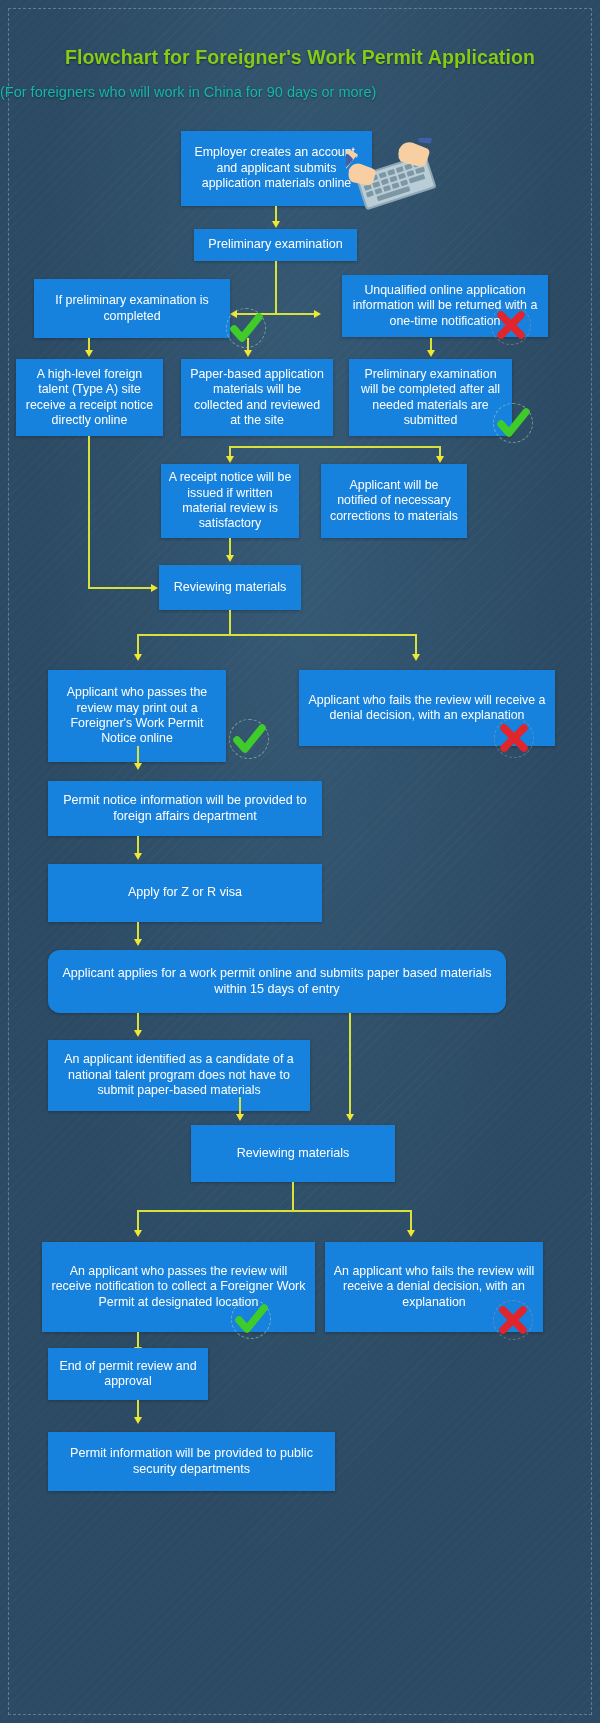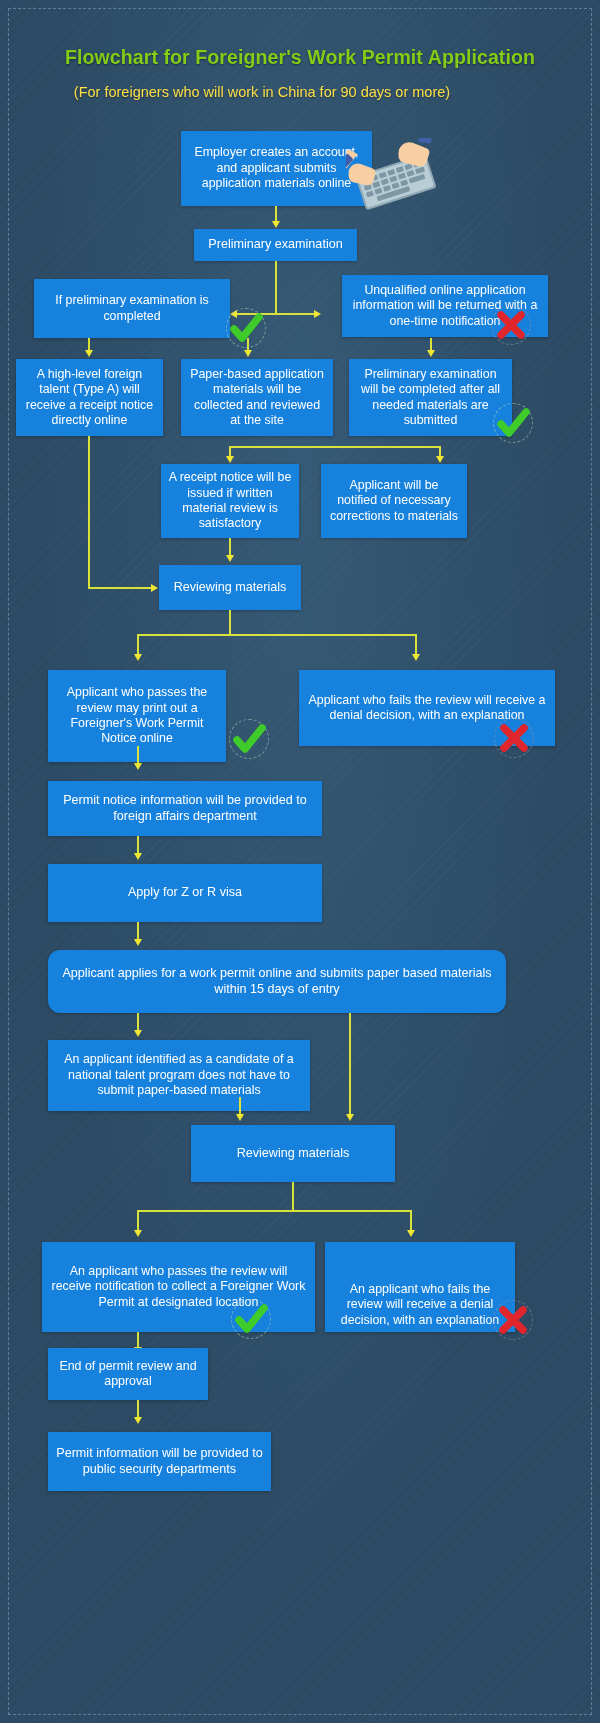--- a/index.html
+++ b/index.html
@@ -60,23 +60,22 @@
     font-size: 19.5px;
     font-weight: bold;
     color: #84cc16;
     letter-spacing: 0.1px;
     text-shadow: 0 1px 2px rgba(0,0,0,0.45);
   }
   .subtitle {
     position: absolute;
     left: 0; top: 84px;
     width: 524px;
-    text-align: center;
     font-size: 14.5px;
-    color: #fde047;
+    color: #14b8a6;
     text-shadow: 0 1px 2px rgba(0,0,0,0.4);
   }
 
   
   .node {
     position: absolute;
     background: #1782dd;
     color: #ffffff;
     display: flex;
     align-items: center;
@@ -233,21 +232,21 @@
   <div class="ln v" style="left:88px; top:338px; height:14px;"></div>
   <div class="arrow-d" style="left:84.5px; top:350px;"></div>
 
   <div class="ln v" style="left:247px; top:338px; height:14px;"></div>
   <div class="arrow-d" style="left:243.5px; top:350px;"></div>
 
   <div class="ln v" style="left:430px; top:338px; height:14px;"></div>
   <div class="arrow-d" style="left:426.5px; top:350px;"></div>
 
   <div class="node" style="left:16px; top:359px; width:147px; height:77px;">
-    <span>A high-level foreign talent (Type A) will receive a receipt notice directly online</span>
+    <span>A high-level foreign talent (Type A) site receive a receipt notice directly online</span>
   </div>
 
   <div class="node" style="left:181px; top:359px; width:152px; height:77px;">
     <span>Paper-based application materials will be collected and reviewed at the site</span>
   </div>
 
   <div class="node" style="left:349px; top:359px; width:163px; height:77px;">
     <span>Preliminary examination will be completed after all needed materials are submitted</span>
   </div>
 
@@ -354,21 +353,21 @@
   <div class="ln h" style="left:137px; top:1210px; width:275px;"></div>
   <div class="ln v" style="left:137px; top:1210px; height:22px;"></div>
   <div class="arrow-d" style="left:133.5px; top:1230px;"></div>
   <div class="ln v" style="left:410px; top:1210px; height:22px;"></div>
   <div class="arrow-d" style="left:406.5px; top:1230px;"></div>
 
   <div class="node" style="left:42px; top:1242px; width:273px; height:90px;">
     <span>An applicant who passes the review will receive notification to collect a Foreigner Work Permit at designated location</span>
   </div>
 
-  <div class="node" style="left:325px; top:1242px; width:190px; height:90px;align-items:flex-end;">
+  <div class="node" style="left:325px; top:1242px; width:218px; height:90px;">
     <span>An applicant who fails the review will receive a denial decision, with an explanation</span>
   </div>
 
   <div class="mark check" style="left:228px; top:1296px;">
     <div class="ring"></div>
     <svg viewBox="0 0 46 46">
         <path d="M11 24 L19 33 L36 12" stroke="#3fcb2a" stroke-width="7.5" fill="none" stroke-linecap="round" stroke-linejoin="round"></path>
       </svg>
   </div>
 
@@ -382,17 +381,17 @@
   <div class="ln v" style="left:137px; top:1332px; height:18px;"></div>
   <div class="arrow-d" style="left:133.5px; top:1347px;"></div>
 
   <div class="node" style="left:48px; top:1348px; width:160px; height:52px;">
     <span>End of permit review and approval</span>
   </div>
 
   <div class="ln v" style="left:137px; top:1400px; height:20px;"></div>
   <div class="arrow-d" style="left:133.5px; top:1417px;"></div>
 
-  <div class="node wide" style="left:48px; top:1432px; width:223px; height:59px;">
+  <div class="node wide" style="left:48px; top:1432px; width:287px; height:59px;">
     <span>Permit information will be provided to public security departments</span>
   </div>
 
 </div>
 
 </body></html>

